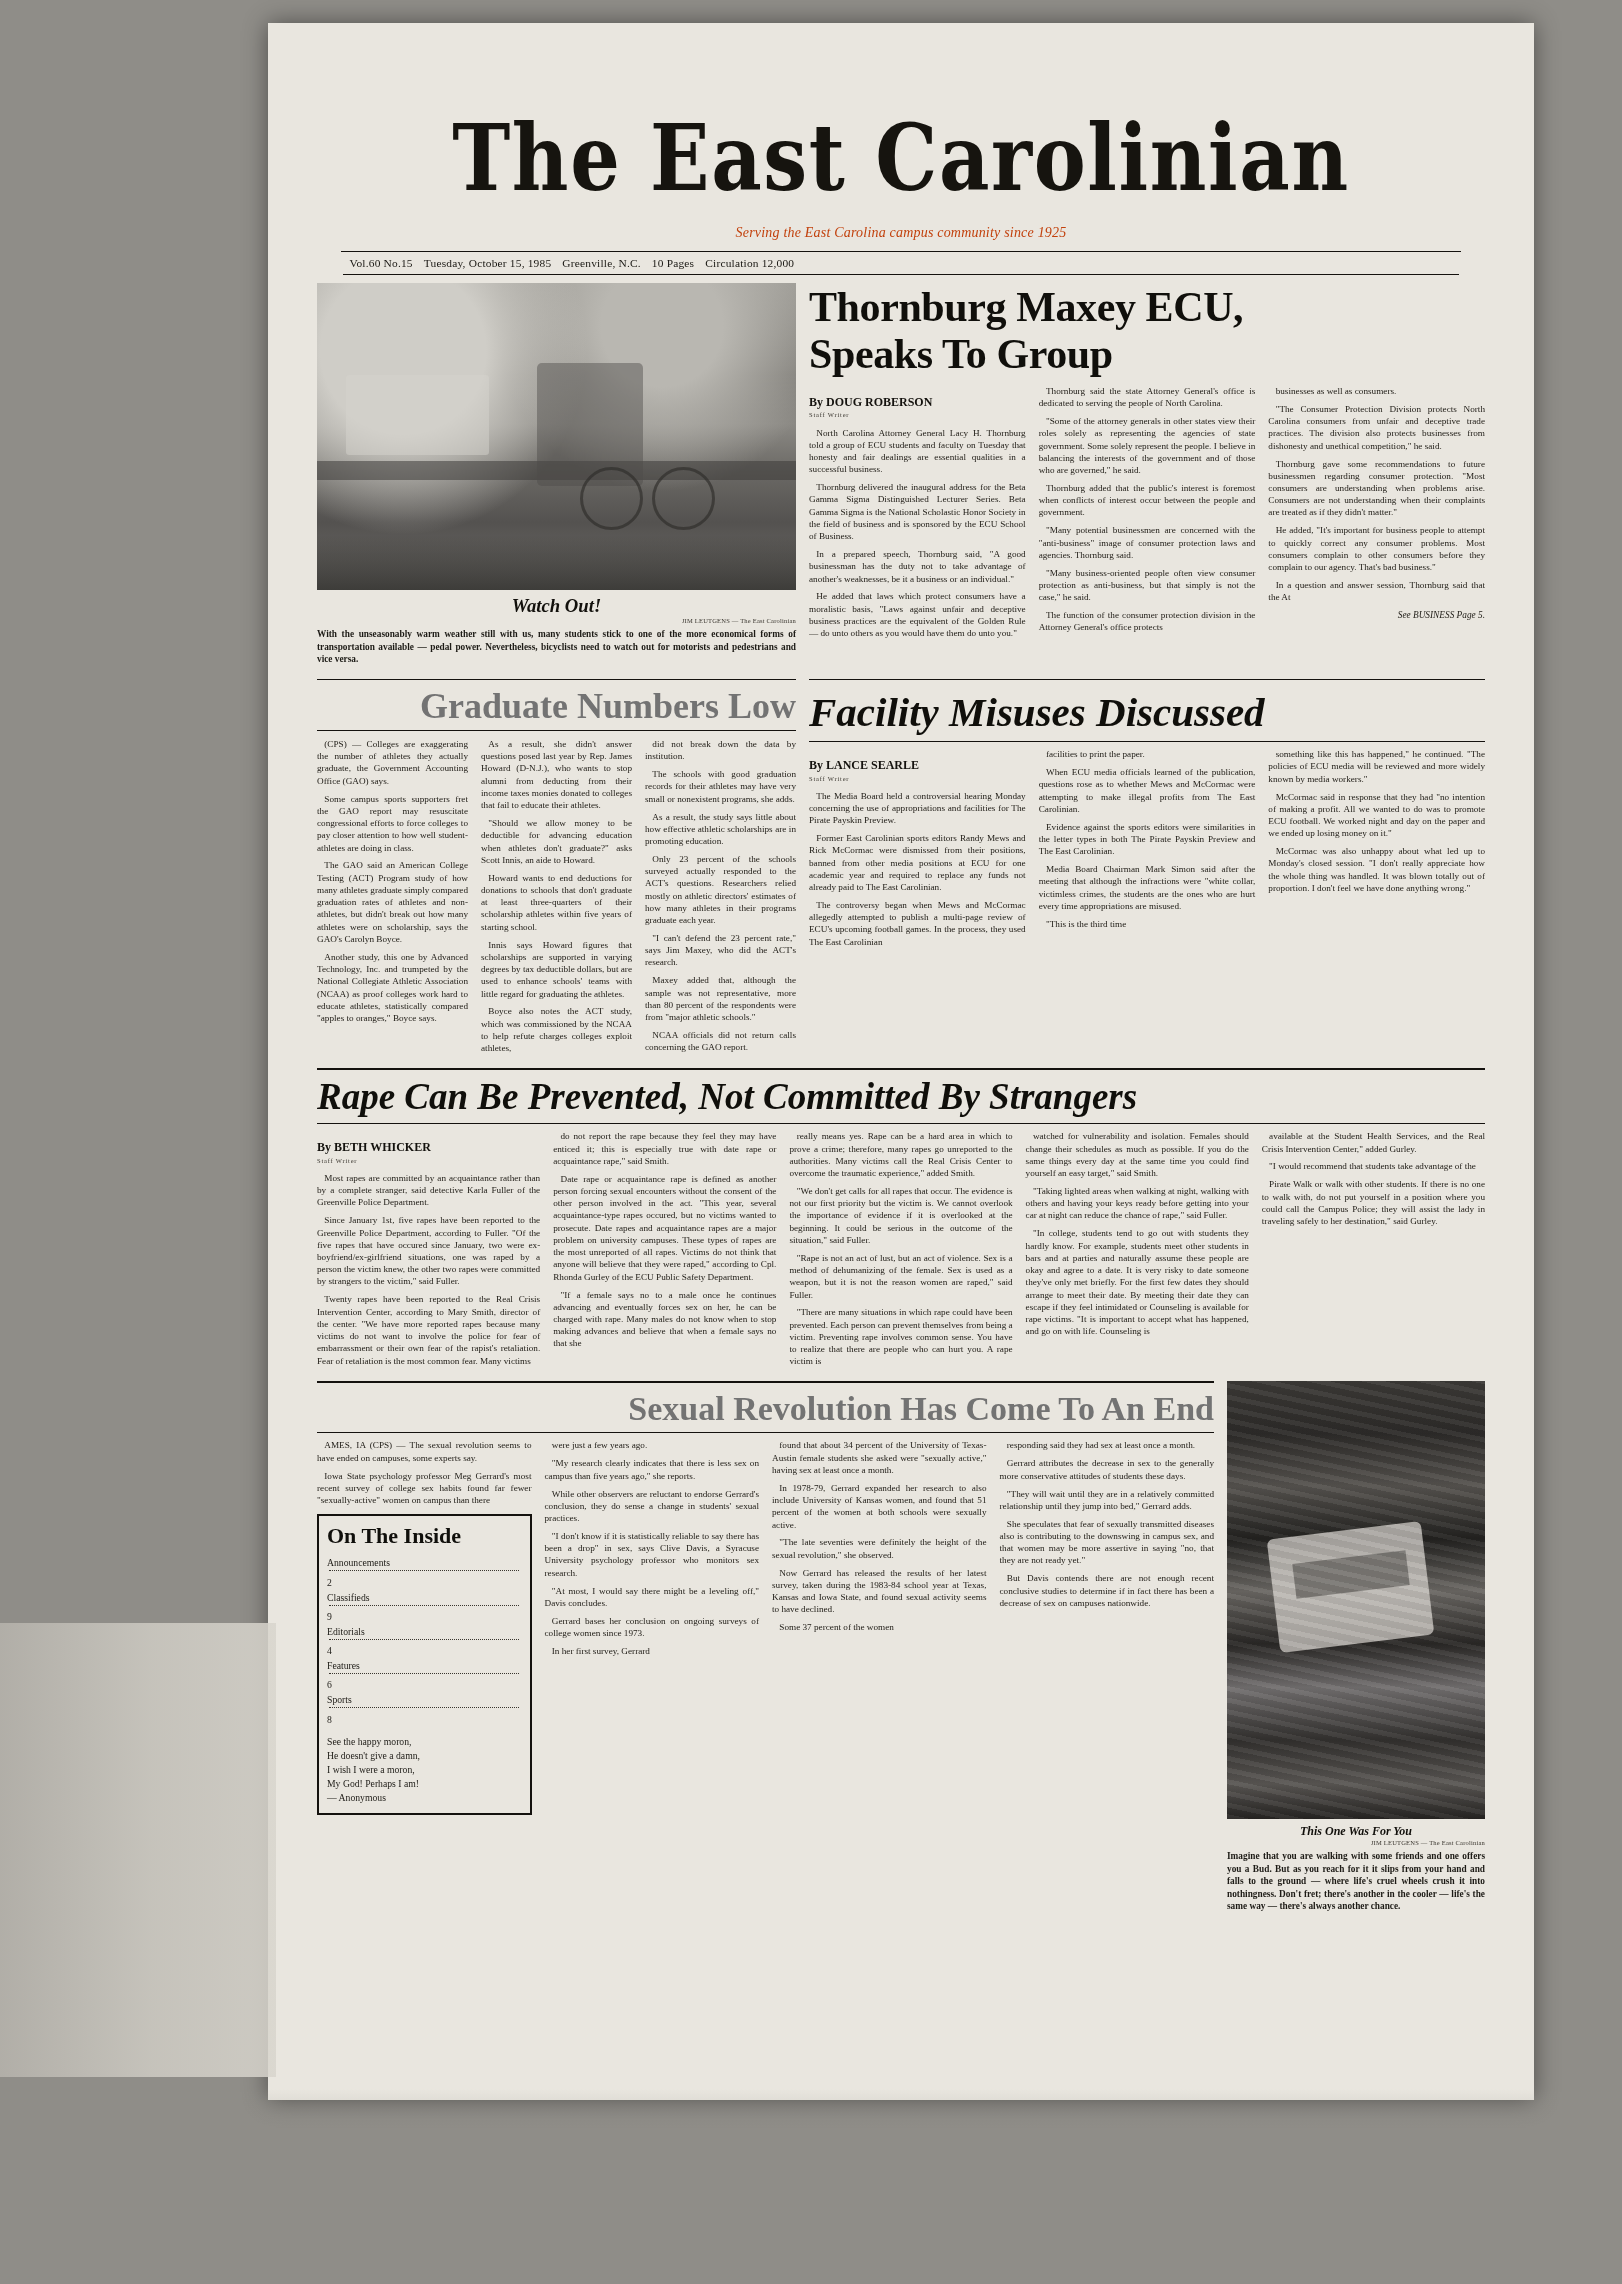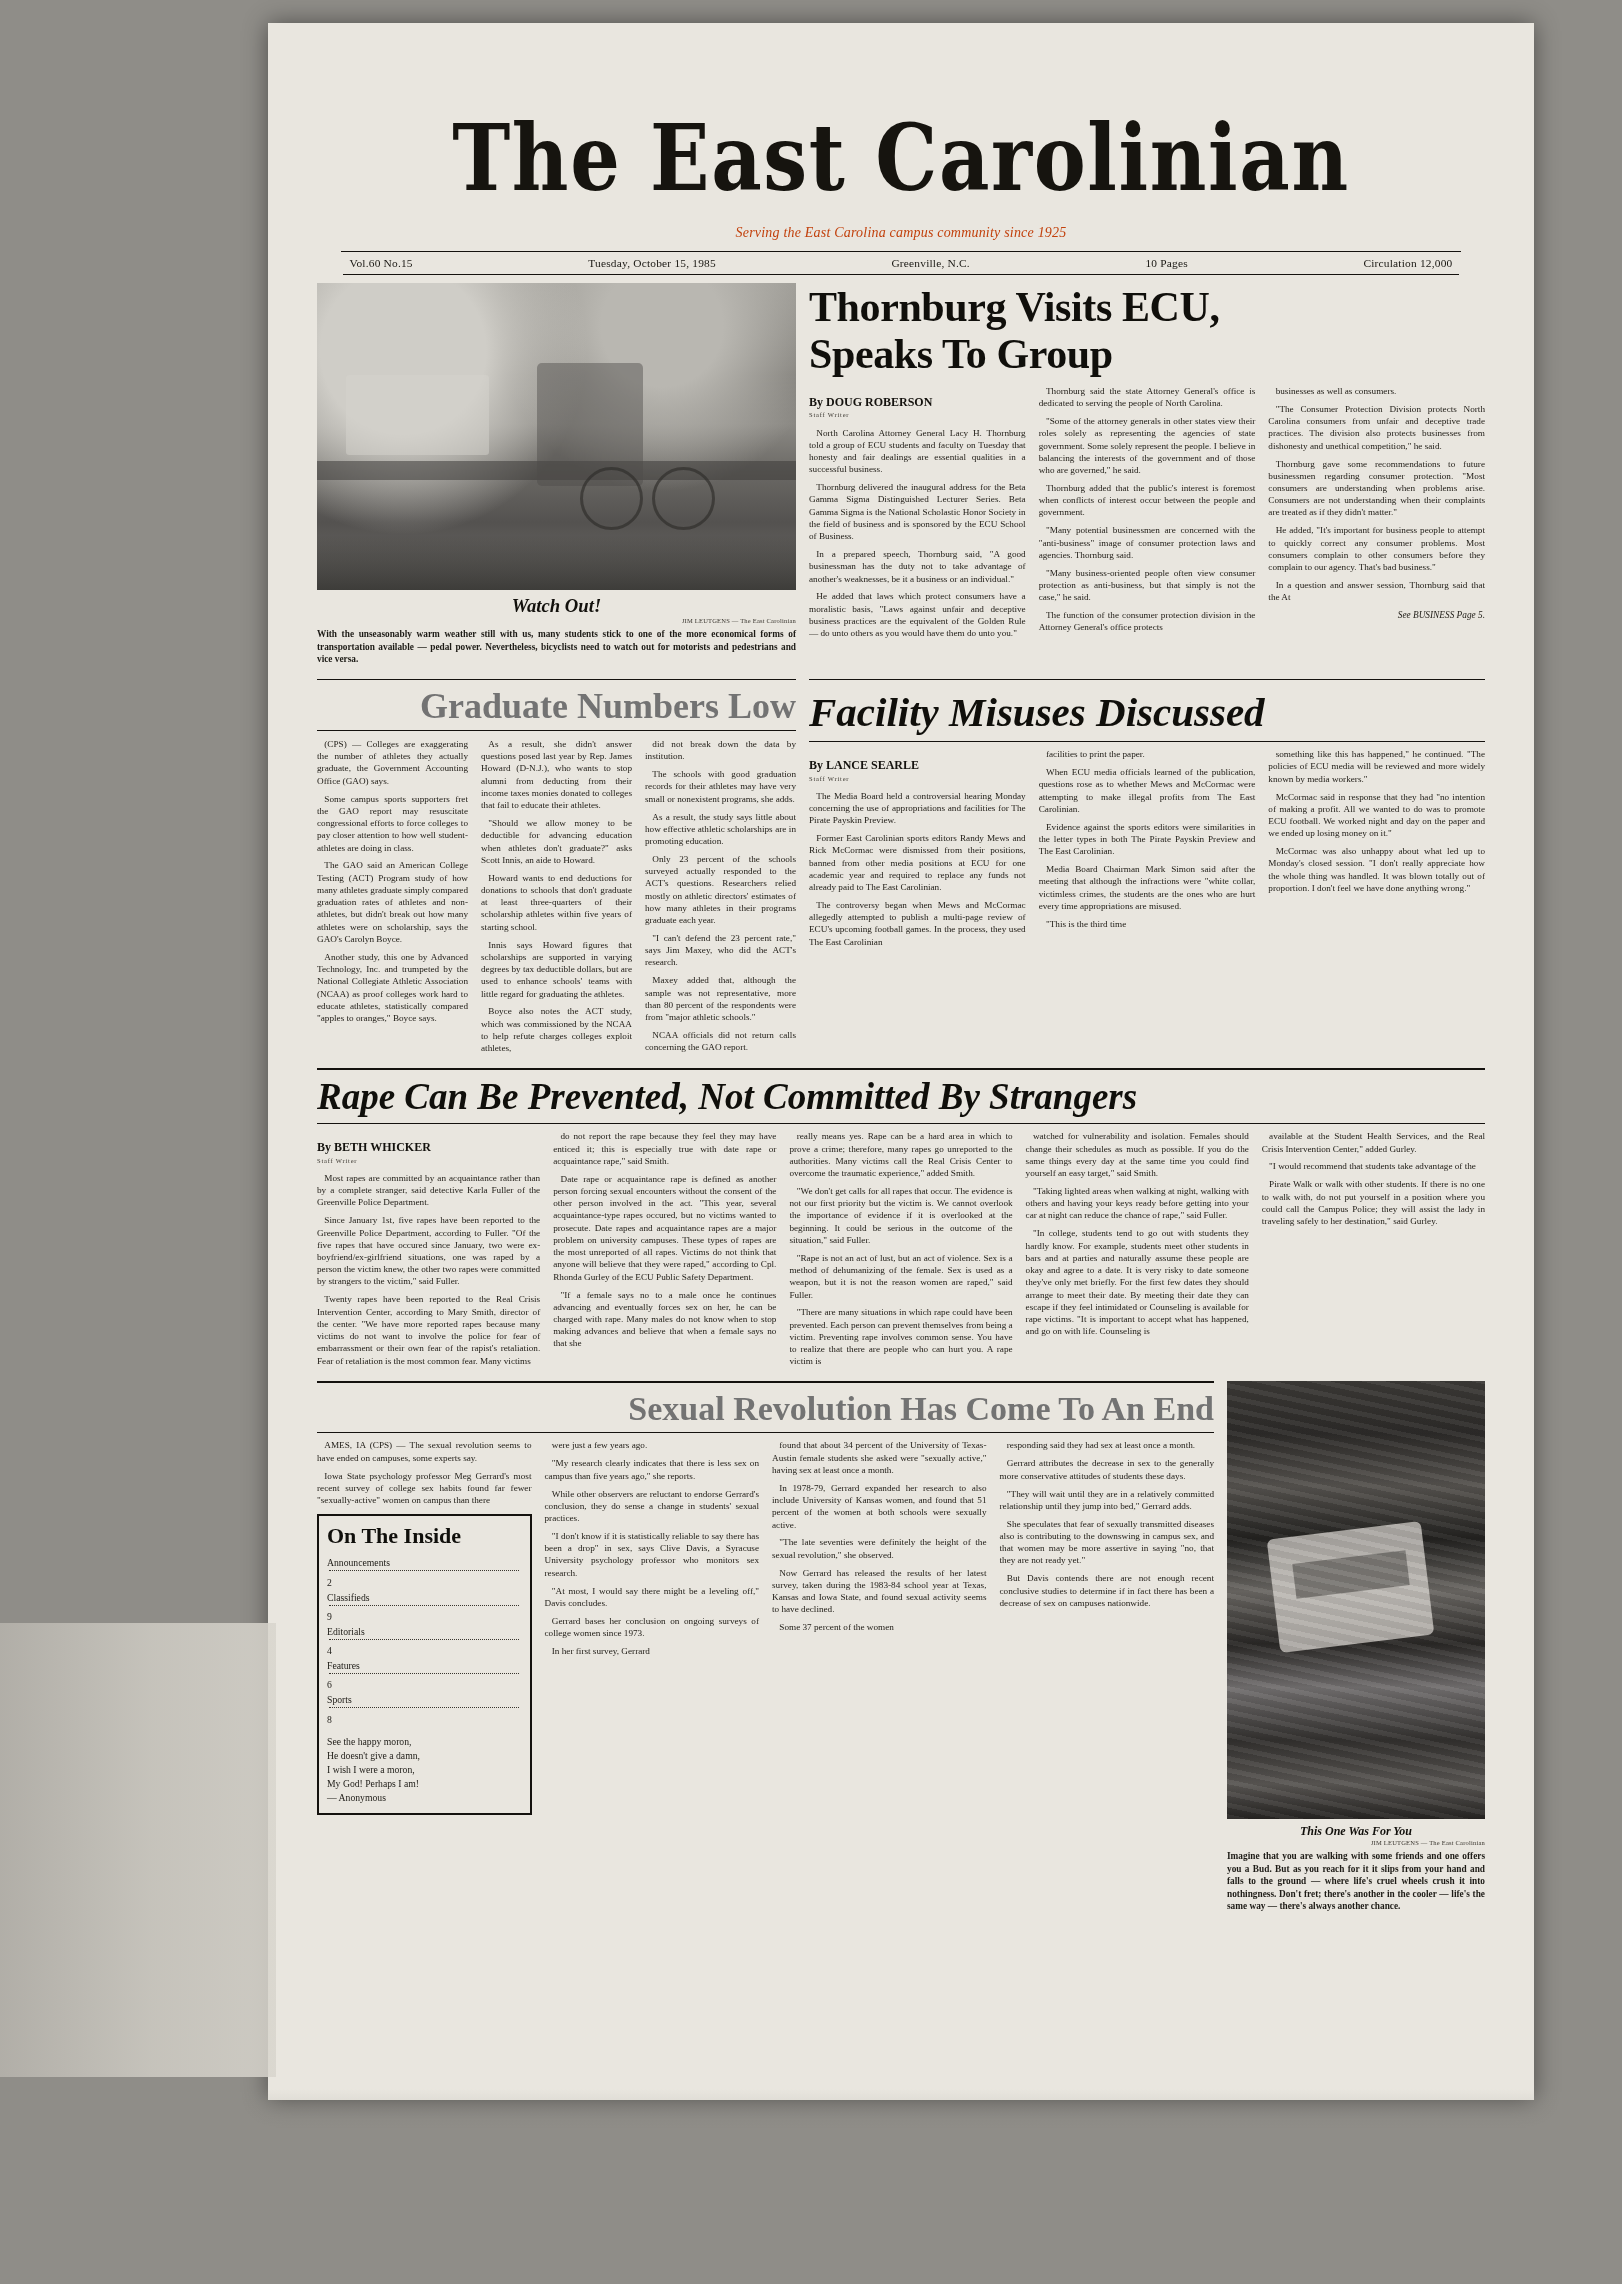--- a/index.html
+++ b/index.html
@@ -41,27 +41,28 @@
     font-size:14px;
     color:#c2410c;
     letter-spacing:0.2px;
   }
   .rule{
     margin:9.7px 73px 0 73px;
     border-top:1.6px solid #14120e;
   }
   .folio{
     display:flex;
-    justify-content:space-between;
+    justify-content:flex-start;
     margin:0 75px;
     padding:5.7px 6.5px 4.9px 6.5px;
     border-bottom:1.6px solid #14120e;
     font-size:11.4px;
     color:#1a1813;
     letter-spacing:0.2px;
+    gap:11px;
   }
   .folio span{white-space:nowrap;}
 
   
   .content{position:relative;margin:8px 49px 0 49px;}
 
   .row{display:flex;}
   .colgap{width:13px;flex:0 0 13px;}
 
   h1.head-xl{
@@ -215,21 +216,21 @@
             <div style="position:absolute;left:0;bottom:0;width:100%;height:18%;background:linear-gradient(180deg,rgba(0,0,0,0),rgba(20,20,18,.55));"></div>
           </div>
           <div class="cap-ital">Watch Out!</div>
           <div class="credit">JIM LEUTGENS — The East Carolinian</div>
           <div class="cap-body">With the unseasonably warm weather still with us, many students stick to one of the more economical forms of transportation available — pedal power. Nevertheless, bicyclists need to watch out for motorists and pedestrians and vice versa.</div>
         </div>
 
         <div class="colgap"></div>
 
         <div style="flex:1;">
-          <h1 class="head-xl">Thornburg Visits ECU,</h1>
+          <h1 class="head-xl">Thornburg Maxey ECU,</h1>
           <h1 class="head-xl">Speaks To Group</h1>
           <div class="row" style="margin-top:8px;">
             <div style="flex:1;" class="body-col">
               <div class="byline">By DOUG ROBERSON</div>
               <div class="byline-sub">Staff Writer</div>
               <div style="height:6.5px;"></div>
               <div id="thornburg-c1">
                   <p>North Carolina Attorney General Lacy H. Thornburg told a group of ECU students and faculty on Tuesday that honesty and fair dealings are essential qualities in a successful business.</p>
                   <p>Thornburg delivered the inaugural address for the Beta Gamma Sigma Distinguished Lecturer Series. Beta Gamma Sigma is the National Scholastic Honor Society in the field of business and is sponsored by the ECU School of Business.</p>
                   <p>In a prepared speech, Thornburg said, "A good businessman has the duty not to take advantage of another's weaknesses, be it a business or an individual."</p>

